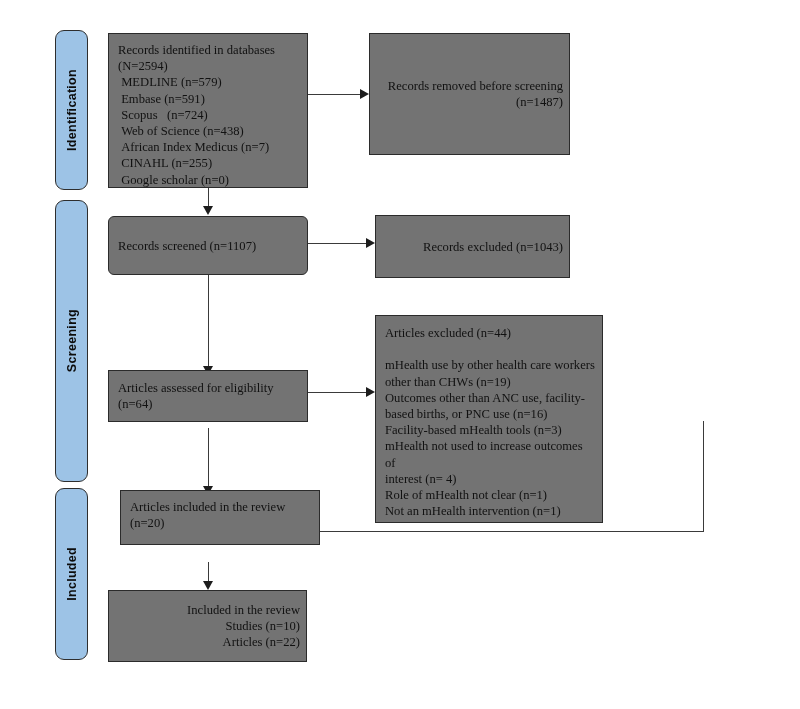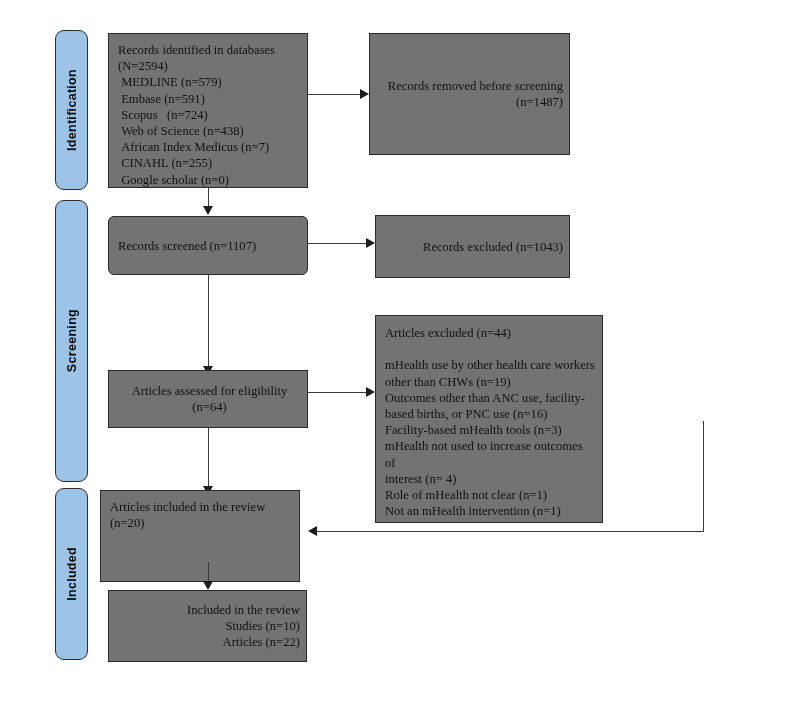--- a/index.html
+++ b/index.html
@@ -136,21 +136,21 @@
   <div class="flow-box" style="left:375px; top:215px; width:195px; height:63px;text-align:right;">
     <div class="box-text vcenter">Records excluded (n=1043)</div>
   </div>
 
   <div class="line-h" style="left:308px; top:243px; width:60px;"></div>
   <div class="arrow-head arrow-right" style="left:366px; top:238px;"></div>
 
   <div class="line-v" style="left:208px; top:275px; height:93px;"></div>
   <div class="arrow-head arrow-down" style="left:203px; top:366px;"></div>
 
-  <div class="flow-box" style="left:108px; top:370px; width:200px; height:58px;text-align:center;">
+  <div class="flow-box" style="left:108px; top:370px; width:200px; height:52px;">
     <div class="box-text vcenter">Articles assessed for eligibility
 (n=64)</div>
   </div>
 
   <div class="flow-box" style="left:375px; top:305px; width:228px; height:208px;margin-top:10px;">
     <div class="box-text" style="top:9px;">Articles excluded (n=44)
 
 mHealth use by other health care workers
 other than CHWs (n=19)
 Outcomes other than ANC use, facility-
@@ -166,21 +166,21 @@
   <div class="arrow-head arrow-right" style="left:366px; top:387px;"></div>
 
 
   <div class="line-v" style="left:208px; top:428px; height:60px;"></div>
   <div class="arrow-head arrow-down" style="left:203px; top:486px;"></div>
 
   <div class="line-v" style="left:703px; top:421px; height:111px;"></div>
   <div class="line-h" style="left:317px; top:531px; width:387px;"></div>
   <div class="arrow-head arrow-left" style="left:308px; top:526px;"></div>
 
-  <div class="flow-box" style="left:100px; top:490px; width:200px; height:92px;">
+  <div class="flow-box" style="left:120px; top:490px; width:200px; height:55px;">
     <div class="box-text" style="top:8px;">Articles included in the review
 (n=20)</div>
   </div>
 
   <div class="line-v" style="left:208px; top:562px; height:21px;"></div>
   <div class="arrow-head arrow-down" style="left:203px; top:581px;"></div>
 
   <div class="flow-box" style="left:108px; top:590px; width:199px; height:72px;text-align:right;">
     <div class="box-text vcenter">Included in the review
 Studies (n=10)

